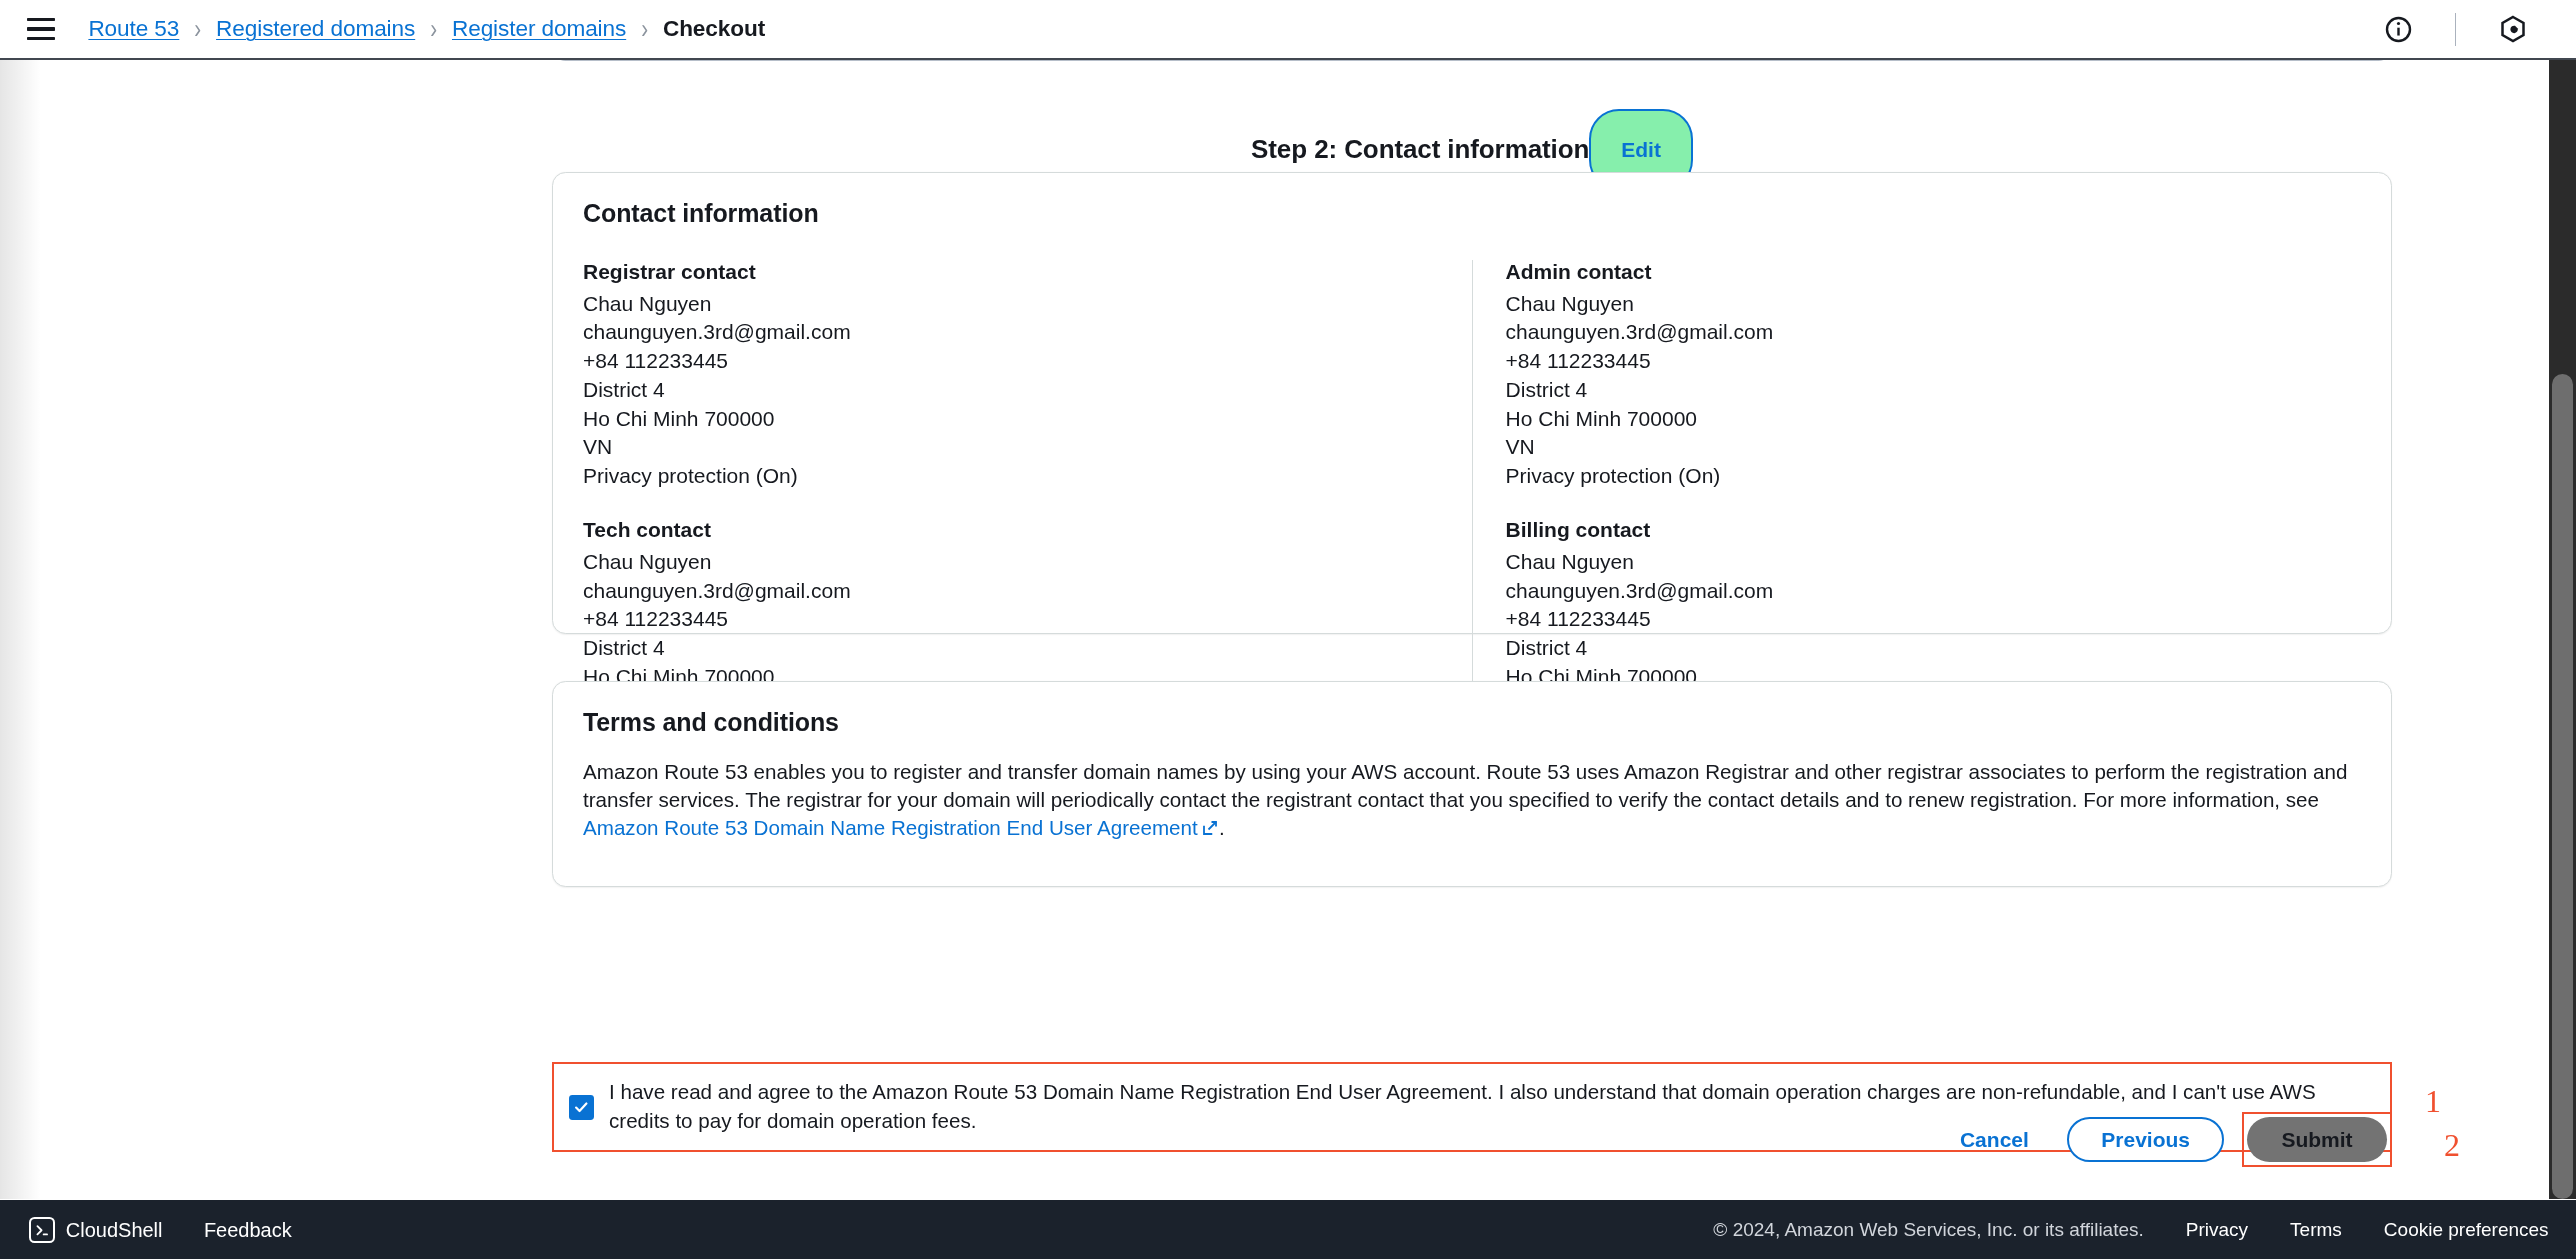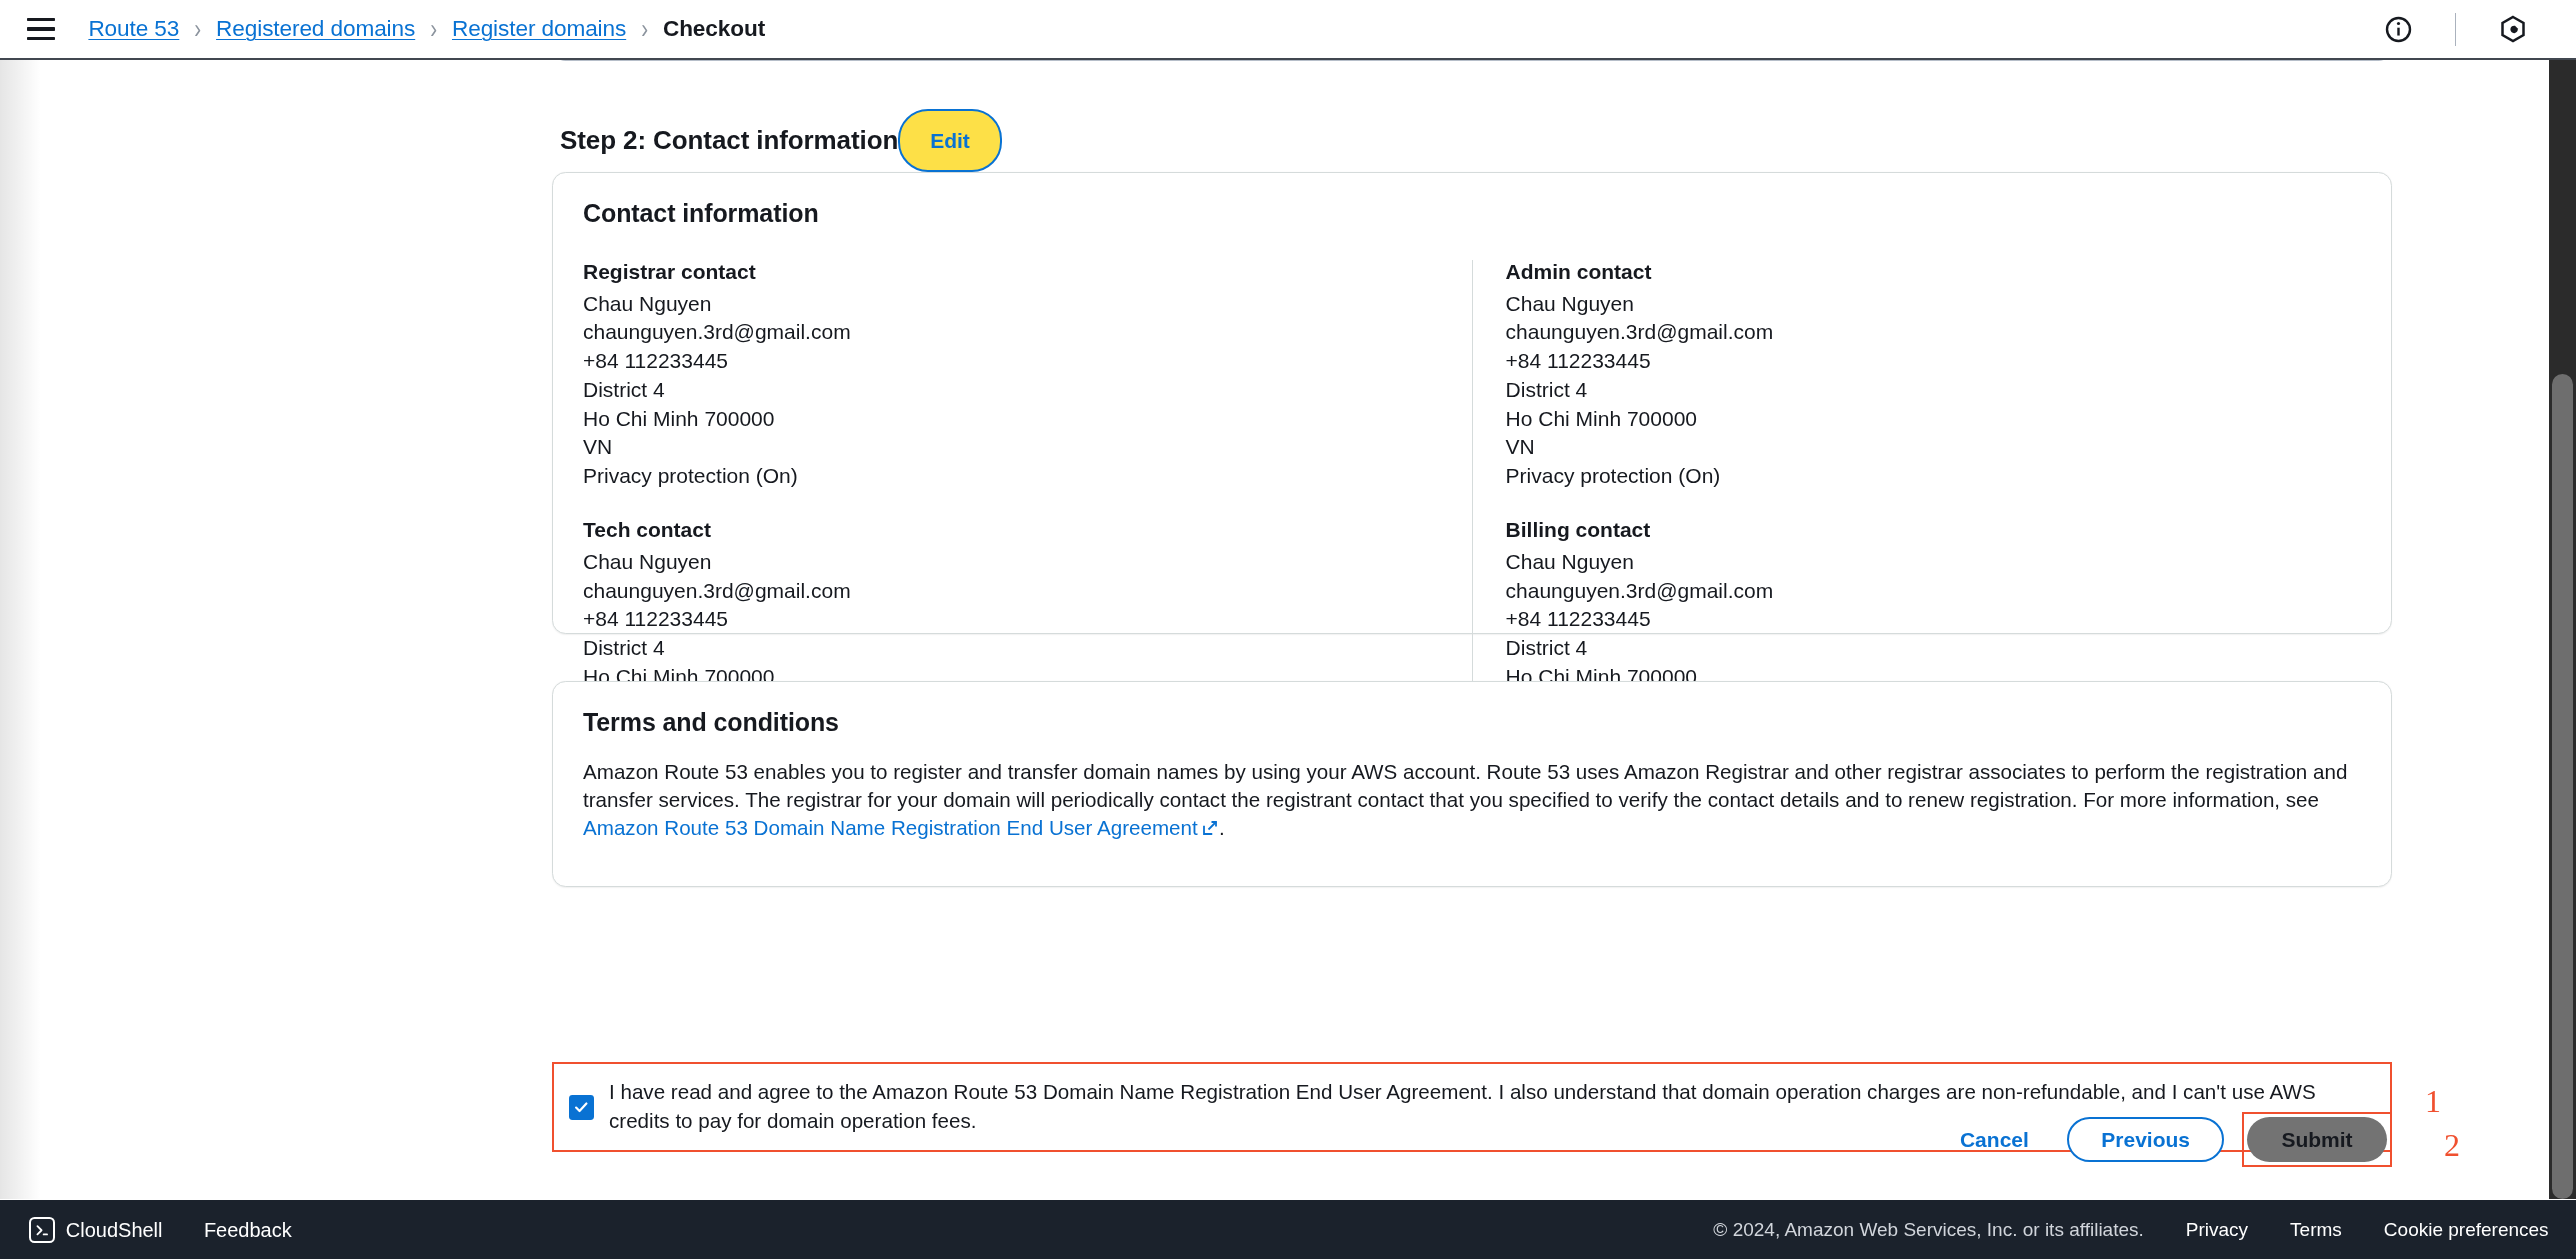--- a/index.html
+++ b/index.html
@@ -138,41 +138,41 @@
     border: 1.4px solid #b6bec9;
     border-top: none;
     border-radius: 0 0 13.7px 13.7px;
     background: #ffffff;
   }
 
   
   #step-header {
     position: absolute;
     top: 49px;
-    left: 8px;
+    left: 0;
     width: 1840px;
     display: flex;
     align-items: center;
-    justify-content: flex-start;
+    justify-content: center;
   }
   #step-title {
     font-size: 26px;
     font-weight: 700;
     color: #16191f;
     letter-spacing: -0.1px;
   }
   #edit-button {
     border: 2.1px solid #0972d3;
     color: #0972d3;
-    background: #fde047;
+    background: #86efac;
     font-family: "Liberation Sans", sans-serif;
     font-size: 21px;
     font-weight: 700;
     border-radius: 30px;
-    padding: 19px 30px;
+    padding: 28px 30px;
     cursor: pointer;
     line-height: 1;
   }
 
   
   .card {
     position: absolute;
     left: 0;
     width: 1840px;
     background: #ffffff;

